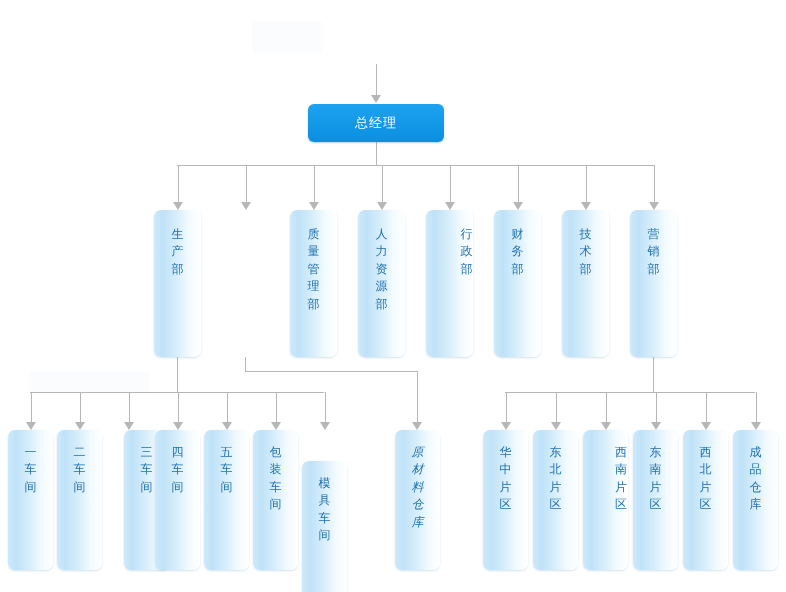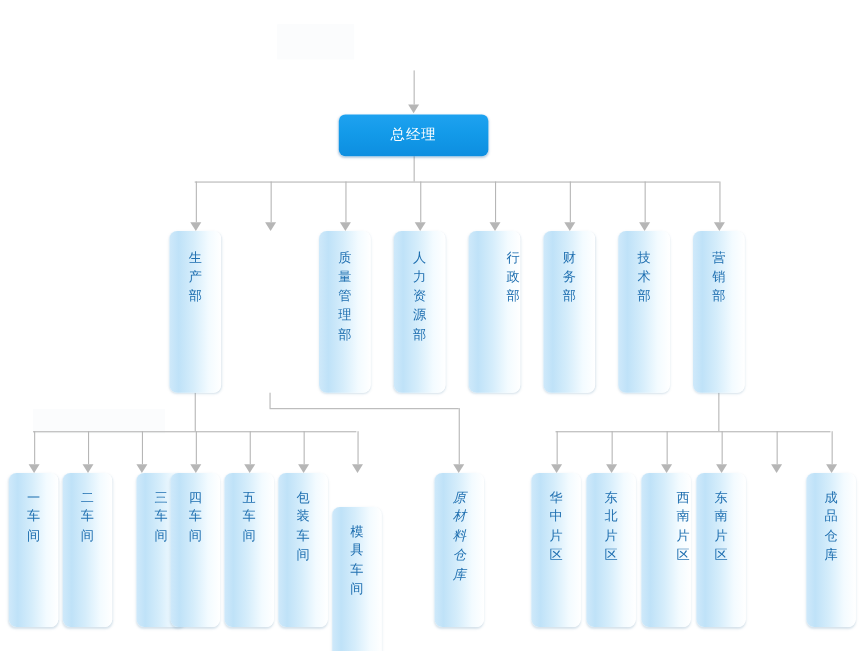--- a/index.html
+++ b/index.html
@@ -212,16 +212,19 @@
     </div>
     <div class="node level-leaf" style="left: 533px; top: 430px; width: 45px; height: 140px;">
       <span class="node-label">东北片区</span>
     </div>
     <div class="node level-leaf" style="left: 583px; top: 430px; width: 45px; height: 140px; padding-left: 31px;">
       <span class="node-label">西南片区</span>
     </div>
     <div class="node level-leaf" style="left: 633px; top: 430px; width: 45px; height: 140px;">
       <span class="node-label">东南片区</span>
     </div>
+    <div class="node level-leaf" style="left: 683px; top: 430px; width: 45px; height: 140px;">
+      <span class="node-label">西北片区</span>
+    </div>
     <div class="node level-leaf" style="left: 733px; top: 430px; width: 45px; height: 140px;">
       <span class="node-label">成品仓库</span>
     </div>
   </div>
 
 </body></html>

